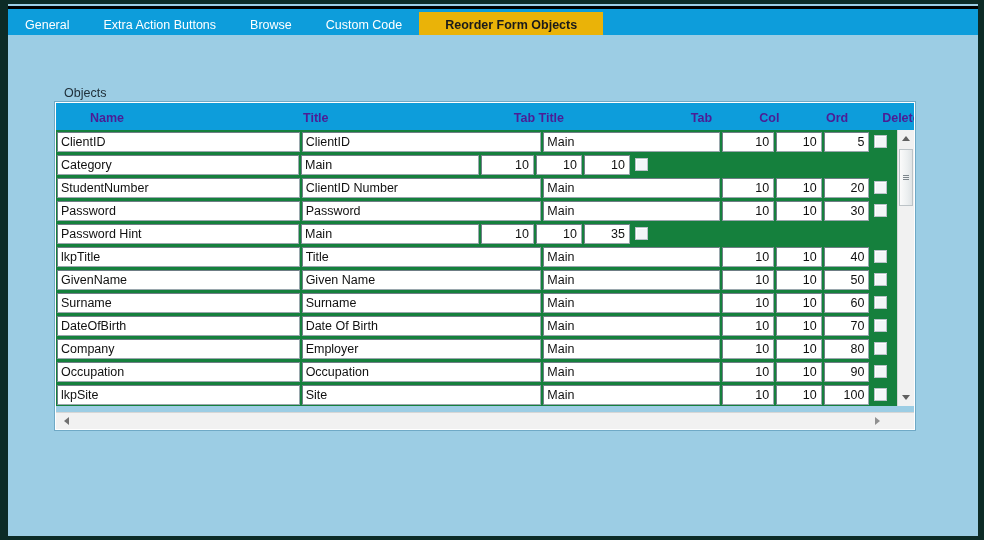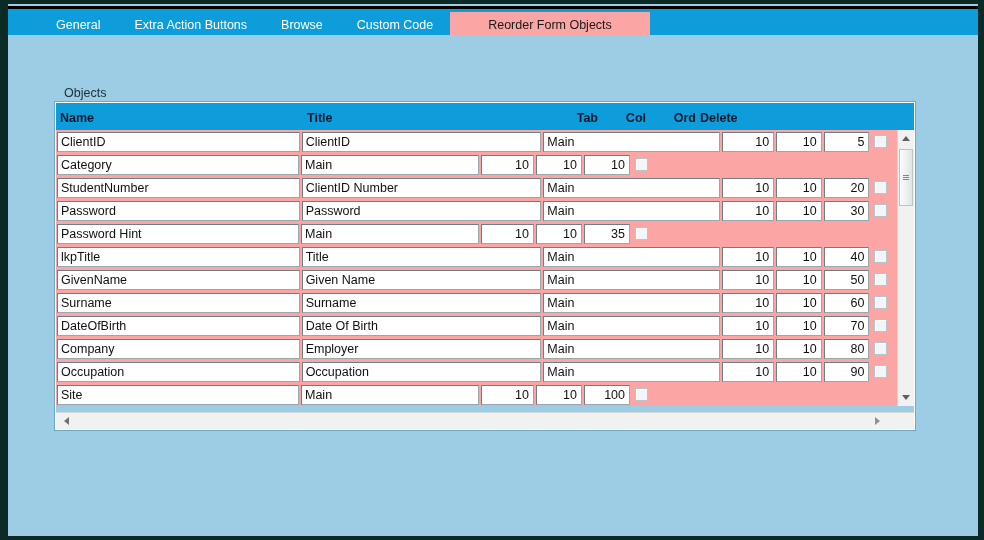--- a/index.html
+++ b/index.html
@@ -34,37 +34,37 @@
     box-sizing: content-box;
   }
   .tab-row {
     position: absolute;
     left: 0;
     top: 3px;
     height: 26px;
     display: flex;
     align-items: center;
     white-space: nowrap;
-    margin-left: 31px;
   }
   .tab {
     display: flex;
     align-items: center;
     justify-content: center;
     padding: 0 17px;
     font-size: 12.5px;
     color: #ffffff;
     height: 26px;
     box-sizing: border-box;
     cursor: pointer;
   }
   .tab.active {
-    background: #fca5a5;
+    background: #eab308;
     color: #1a1a1a;
-    padding: 0 38px;
+    padding: 0 26px;
+    font-weight: bold;
   }
   
   .content {
     position: absolute;
     left: 0;
     top: 31px;
     width: 970px;
     height: 501px;
     background: #9ccde4;
   }
@@ -96,41 +96,42 @@
   }
   .grid-header {
     display: flex;
     height: 27px;
     background: #0d9ddb;
     align-items: flex-end;
   }
   .grid-header .hcell {
     font-size: 12.5px;
     font-weight: bold;
-    color: #0f172a;
+    color: #4c1d95;
     box-sizing: border-box;
     padding: 0 4px 5px 4px;
     overflow: hidden;
     white-space: nowrap;
+    margin-left: 30px;
   }
   .col-name   { width: 247px; }
   .col-title  { width: 244px; }
   .col-tabtitle { width: 180px; }
   .col-tab    { width: 55px; text-align: right; }
   .col-col    { width: 48px; text-align: right; }
   .col-ord    { width: 48px; text-align: right; }
   .col-del    { width: 44px; text-align: left; }
   .grid-header .col-del { padding-left: 2px; }
   .grid-header .col-ord { padding-right: 2px; }
 
   .grid-body {
     position: relative;
     height: 276px;
     overflow: hidden;
-    background: #fca5a5;
+    background: #15803d;
   }
   .grid-row {
     display: flex;
     height: 23px;
     align-items: center;
     padding-top: 0px;
   }
   .cell-input {
     box-sizing: border-box;
     height: 20px;
@@ -280,20 +281,21 @@
   <div class="content">
 
     <div class="section-label">Objects</div>
 
     <div class="grid-panel">
       <div class="grid-inner">
 
         <div class="grid-header" id="grid-header">
             <div class="hcell col-name">Name</div>
             <div class="hcell col-title">Title</div>
+            <div class="hcell col-tabtitle">Tab Title</div>
             <div class="hcell col-tab">Tab</div>
             <div class="hcell col-col">Col</div>
             <div class="hcell col-ord">Ord</div>
             <div class="hcell col-del">Delete</div>
           </div>
 
         <div class="grid-body" id="grid-body">
             <div class="grid-row">
               <div class="cell-input c-name" contenteditable="false" style="">ClientID</div>
               <div class="cell-input c-title" contenteditable="false" style="">ClientID</div>
@@ -407,20 +409,21 @@
               <div class="cell-input c-title" contenteditable="false" style="">Occupation</div>
               <div class="cell-input c-tabtitle" contenteditable="false" style="">Main</div>
               <div class="cell-input c-tab num" contenteditable="false" style="">10</div>
               <div class="cell-input c-col num" contenteditable="false" style="">10</div>
               <div class="cell-input c-ord num" contenteditable="false" style="">90</div>
               <div class="c-del">
                 <div class="chk"></div>
               </div>
             </div>
             <div class="grid-row">
+              <div class="cell-input c-name" contenteditable="false" style="">lkpSite</div>
               <div class="cell-input c-title" contenteditable="false" style="">Site</div>
               <div class="cell-input c-tabtitle" contenteditable="false" style="">Main</div>
               <div class="cell-input c-tab num" contenteditable="false" style="">10</div>
               <div class="cell-input c-col num" contenteditable="false" style="">10</div>
               <div class="cell-input c-ord num" contenteditable="false" style="">100</div>
               <div class="c-del">
                 <div class="chk"></div>
               </div>
             </div>
           </div>

